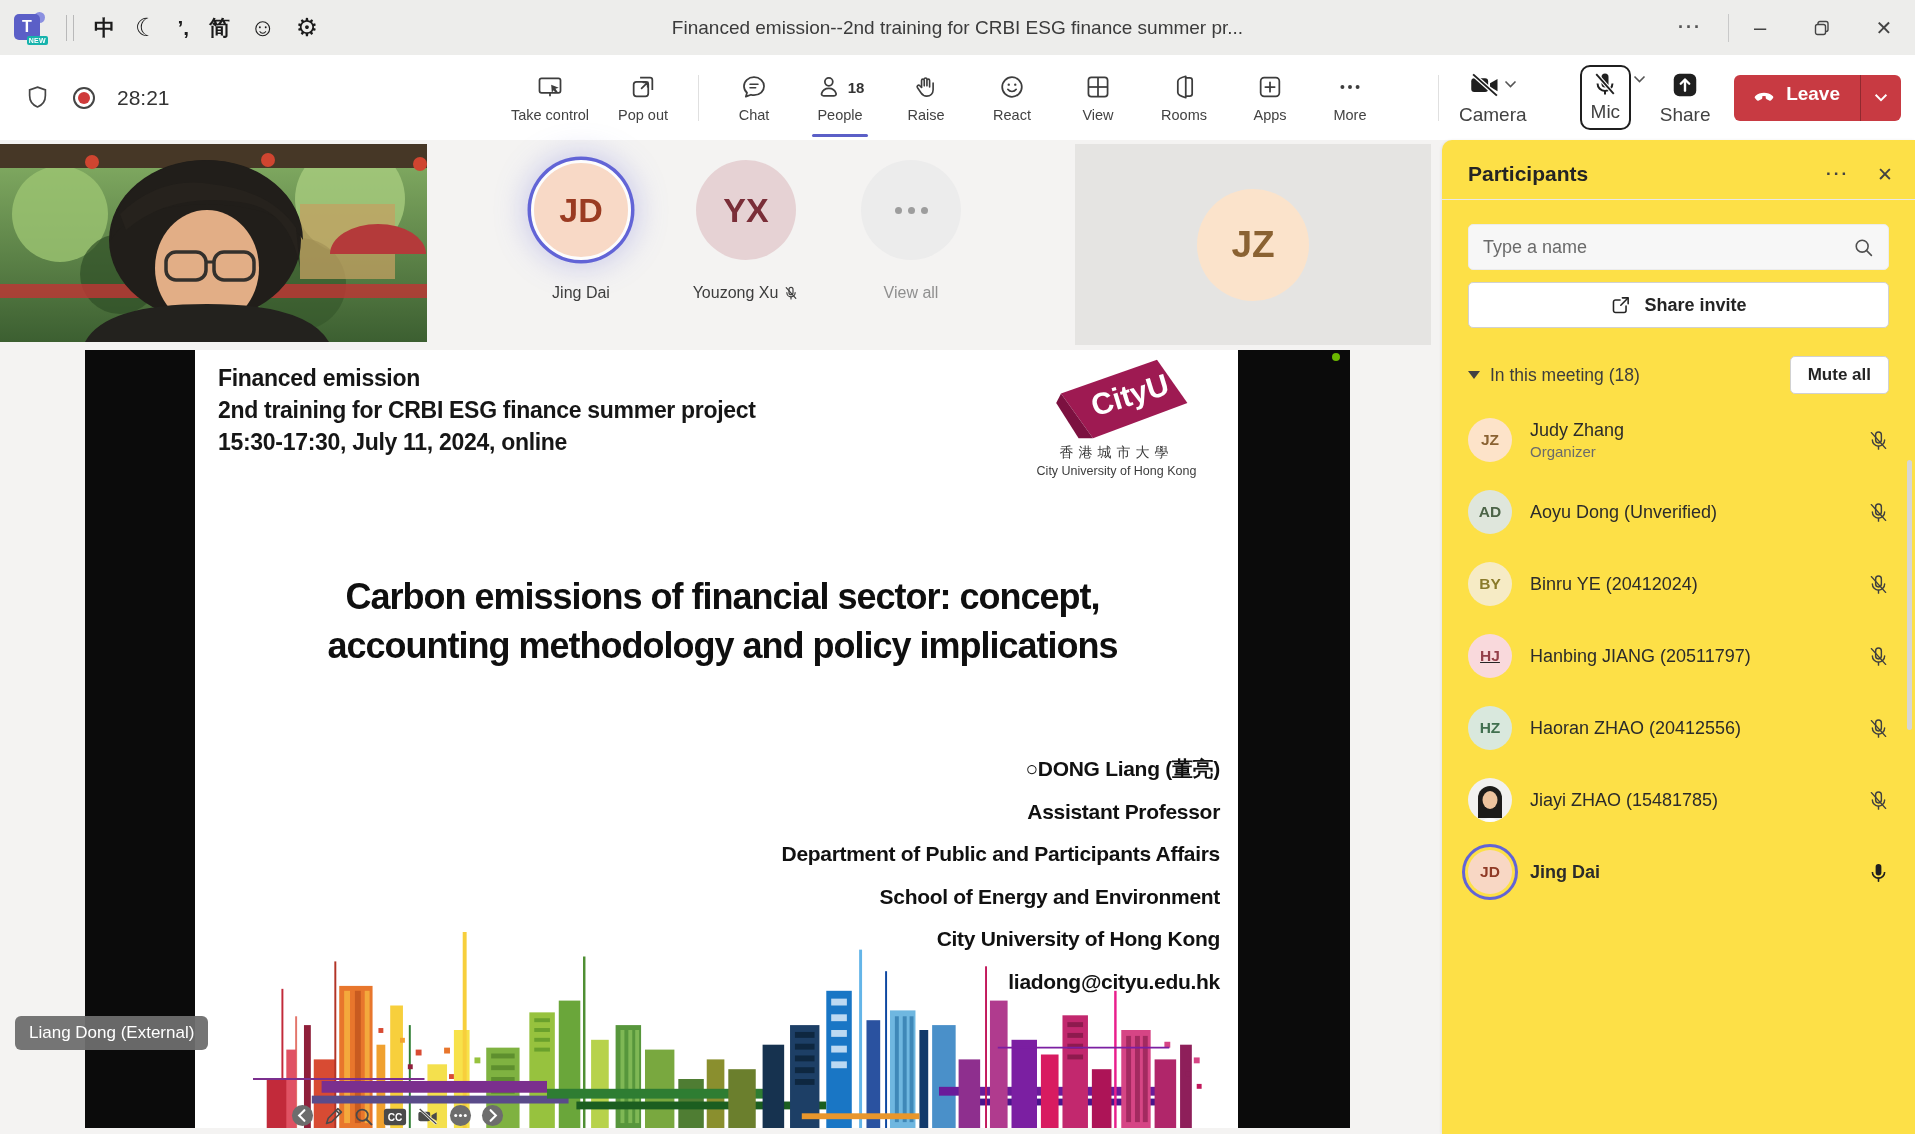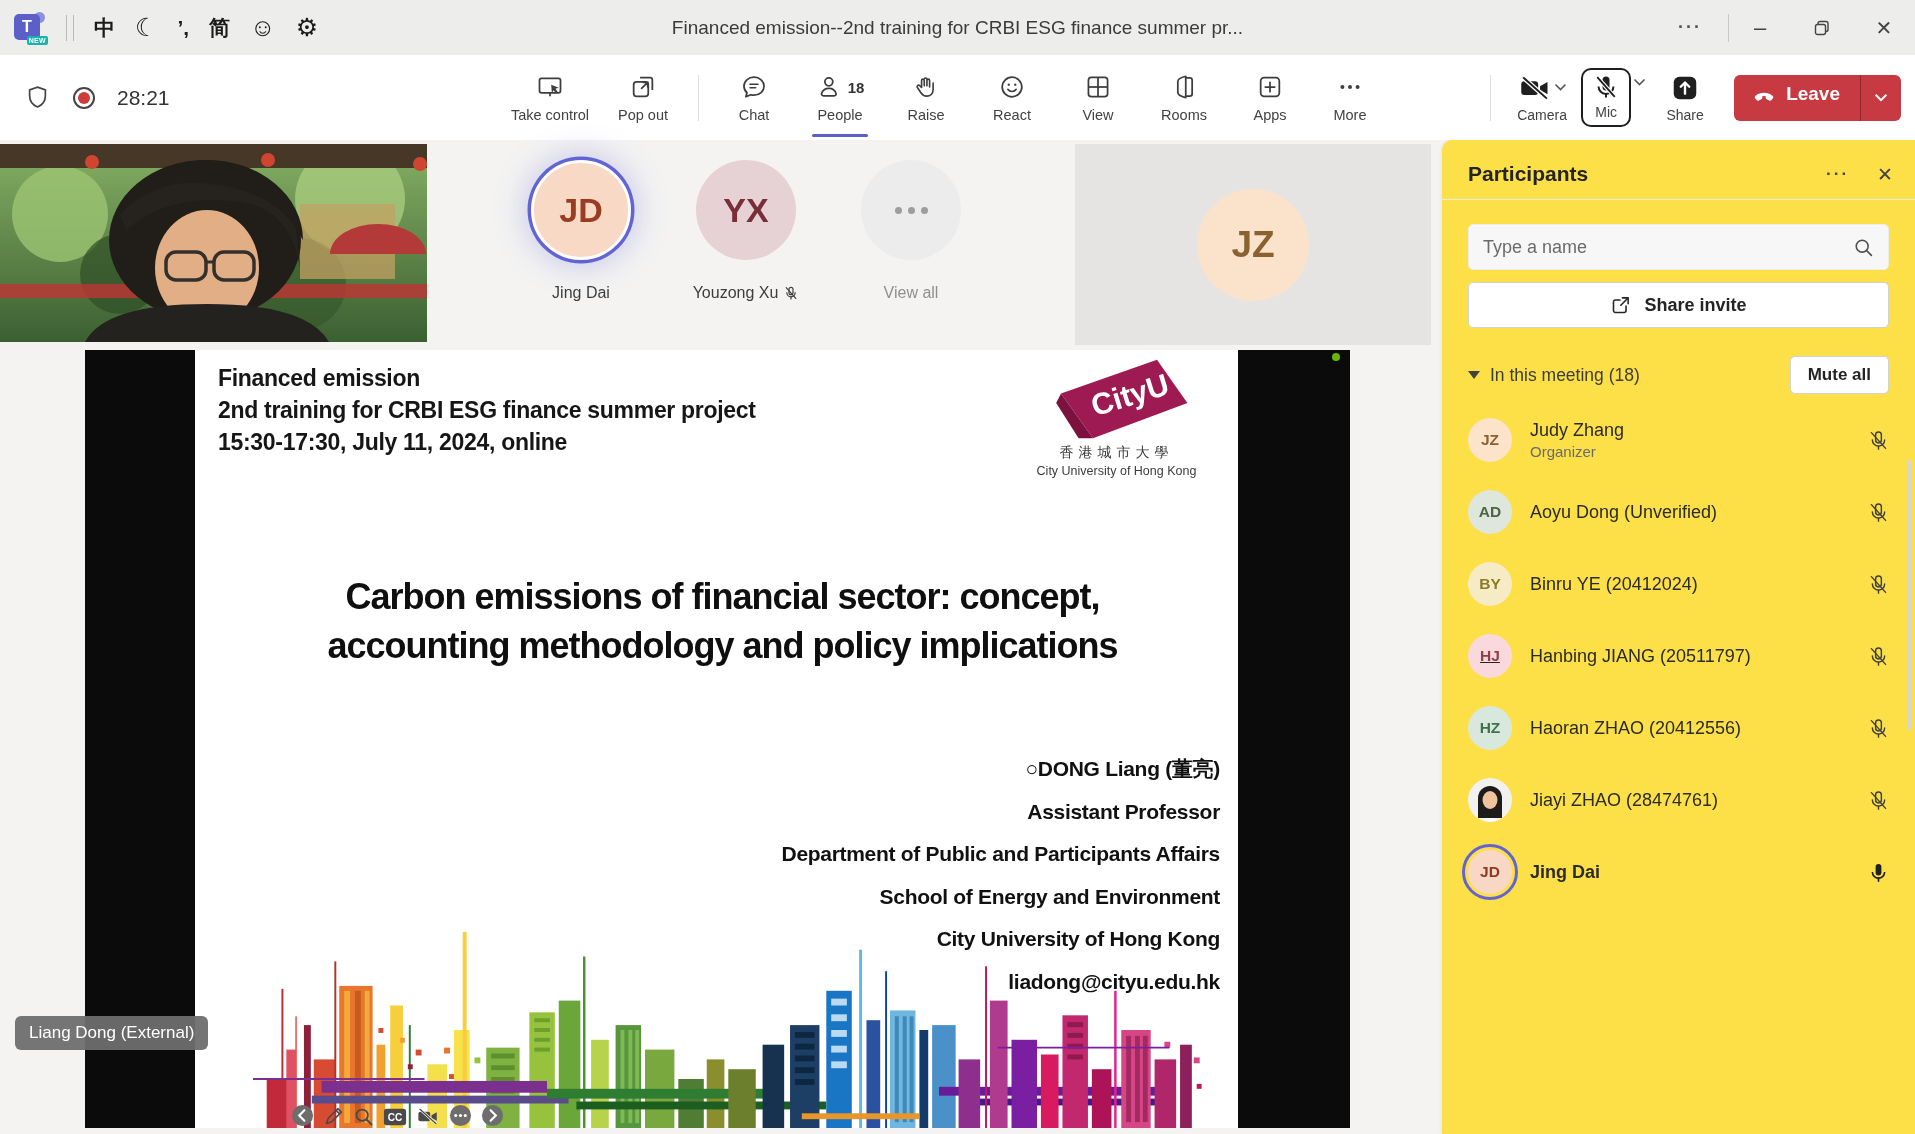--- a/index.html
+++ b/index.html
@@ -31,23 +31,23 @@
   .timer { font-size:21px; color:#333; }
   .tbtns { position:absolute; left:500px; top:0; height:85px; display:flex; align-items:center; }
   .tbtn { position:relative; min-width:86px; height:78px; display:flex; flex-direction:column; align-items:center; justify-content:center; gap:5px; cursor:pointer; }
   .tbtn .lbl { font-size:14.5px; color:#424242; white-space:nowrap; }
   .tbtn.active::after { content:""; position:absolute; bottom:0; left:50%; transform:translateX(-50%); width:56px; height:3px; border-radius:2px; background:#5b5fc7; }
   .icn-row { display:flex; align-items:center; gap:4px; height:30px; }
   .cnt { font-size:15px; font-weight:700; color:#333; }
   .vsep { width:1px; height:46px; background:#e0e0e0; margin:0 12px; }
   .avctrl { position:absolute; right:14px; top:0; height:85px; display:flex; align-items:center; gap:8px; }
   .avitem { display:flex; flex-direction:column; align-items:center; gap:4px; min-width:62px; }
-  .avitem .lbl { font-size:14px; color:#424242; }
+  .avitem .lbl { font-size:19px; color:#424242; }
   .av-ic-row { display:flex; align-items:flex-start; gap:2px; }
-  .mic-ring { border:2px solid #1f1f1f; border-radius:10px; padding:3px 9px 5px; }
+  .mic-ring { border:2px solid #1f1f1f; border-radius:10px; padding:3px 9px 5px;margin-left:45px; }
   .chev { margin-top:10px; }
   .leave-btn { display:flex; align-items:stretch; height:46px; border-radius:6px; overflow:hidden; background:#c83a42; color:#fff; margin-left:10px; cursor:pointer; }
   .leave-main { display:flex; align-items:center; gap:10px; padding:0 20px 7px 18px; font-size:19px; font-weight:700; }
   .leave-div { width:1px; background:rgba(0,0,0,.28); }
   .leave-car { width:40px; display:flex; align-items:center; justify-content:center; }
 
   
   .stage { position:absolute; left:0; top:140px; width:1915px; height:994px; background:#f4f3f2; }
   .webcam { position:absolute; left:0; top:4px; width:427px; height:198px; overflow:hidden; background:#35502b; }
   .spk { position:absolute; top:20px; width:170px; display:flex; flex-direction:column; align-items:center; }
@@ -683,21 +683,21 @@
     <div class="p-avatar">
             <svg width="44" height="44" viewBox="0 0 44 44">
               <rect width="44" height="44" fill="#f2f1ef"></rect>
               <path d="M10 40 V20 a12 12 0 0 1 24 0 V40z" fill="#1e1c1a"></path>
               <ellipse cx="22" cy="22" rx="7.5" ry="9" fill="#eec39e"></ellipse>
               <path d="M13 18 a9 9 0 0 1 18 0 l-2-4 q-7-5-14 0z" fill="#1e1c1a"></path>
               <path d="M13 44 q9-8 18 0z" fill="#fdfdfd"></path>
             </svg>
           </div>
     <div class="p-names">
-      <div class="p-name">Jiayi ZHAO (28474761)</div>
+      <div class="p-name">Jiayi ZHAO (15481785)</div>
 
     </div>
     <div class="p-mic">
             <svg width="23" height="23" viewBox="0 0 24 24">
               <g fill="none" stroke="#3f3f3f" stroke-width="1.5" stroke-linecap="round">
                 <rect x="9" y="3.2" width="6" height="11.4" rx="3"></rect>
                 <path d="M5.6 11.5a6.4 6.4 0 0 0 12.8 0"></path>
                 <line x1="12" y1="17.9" x2="12" y2="21"></line>
                 <line x1="4.6" y1="3.8" x2="19.4" y2="20.2"></line>
               </g>

